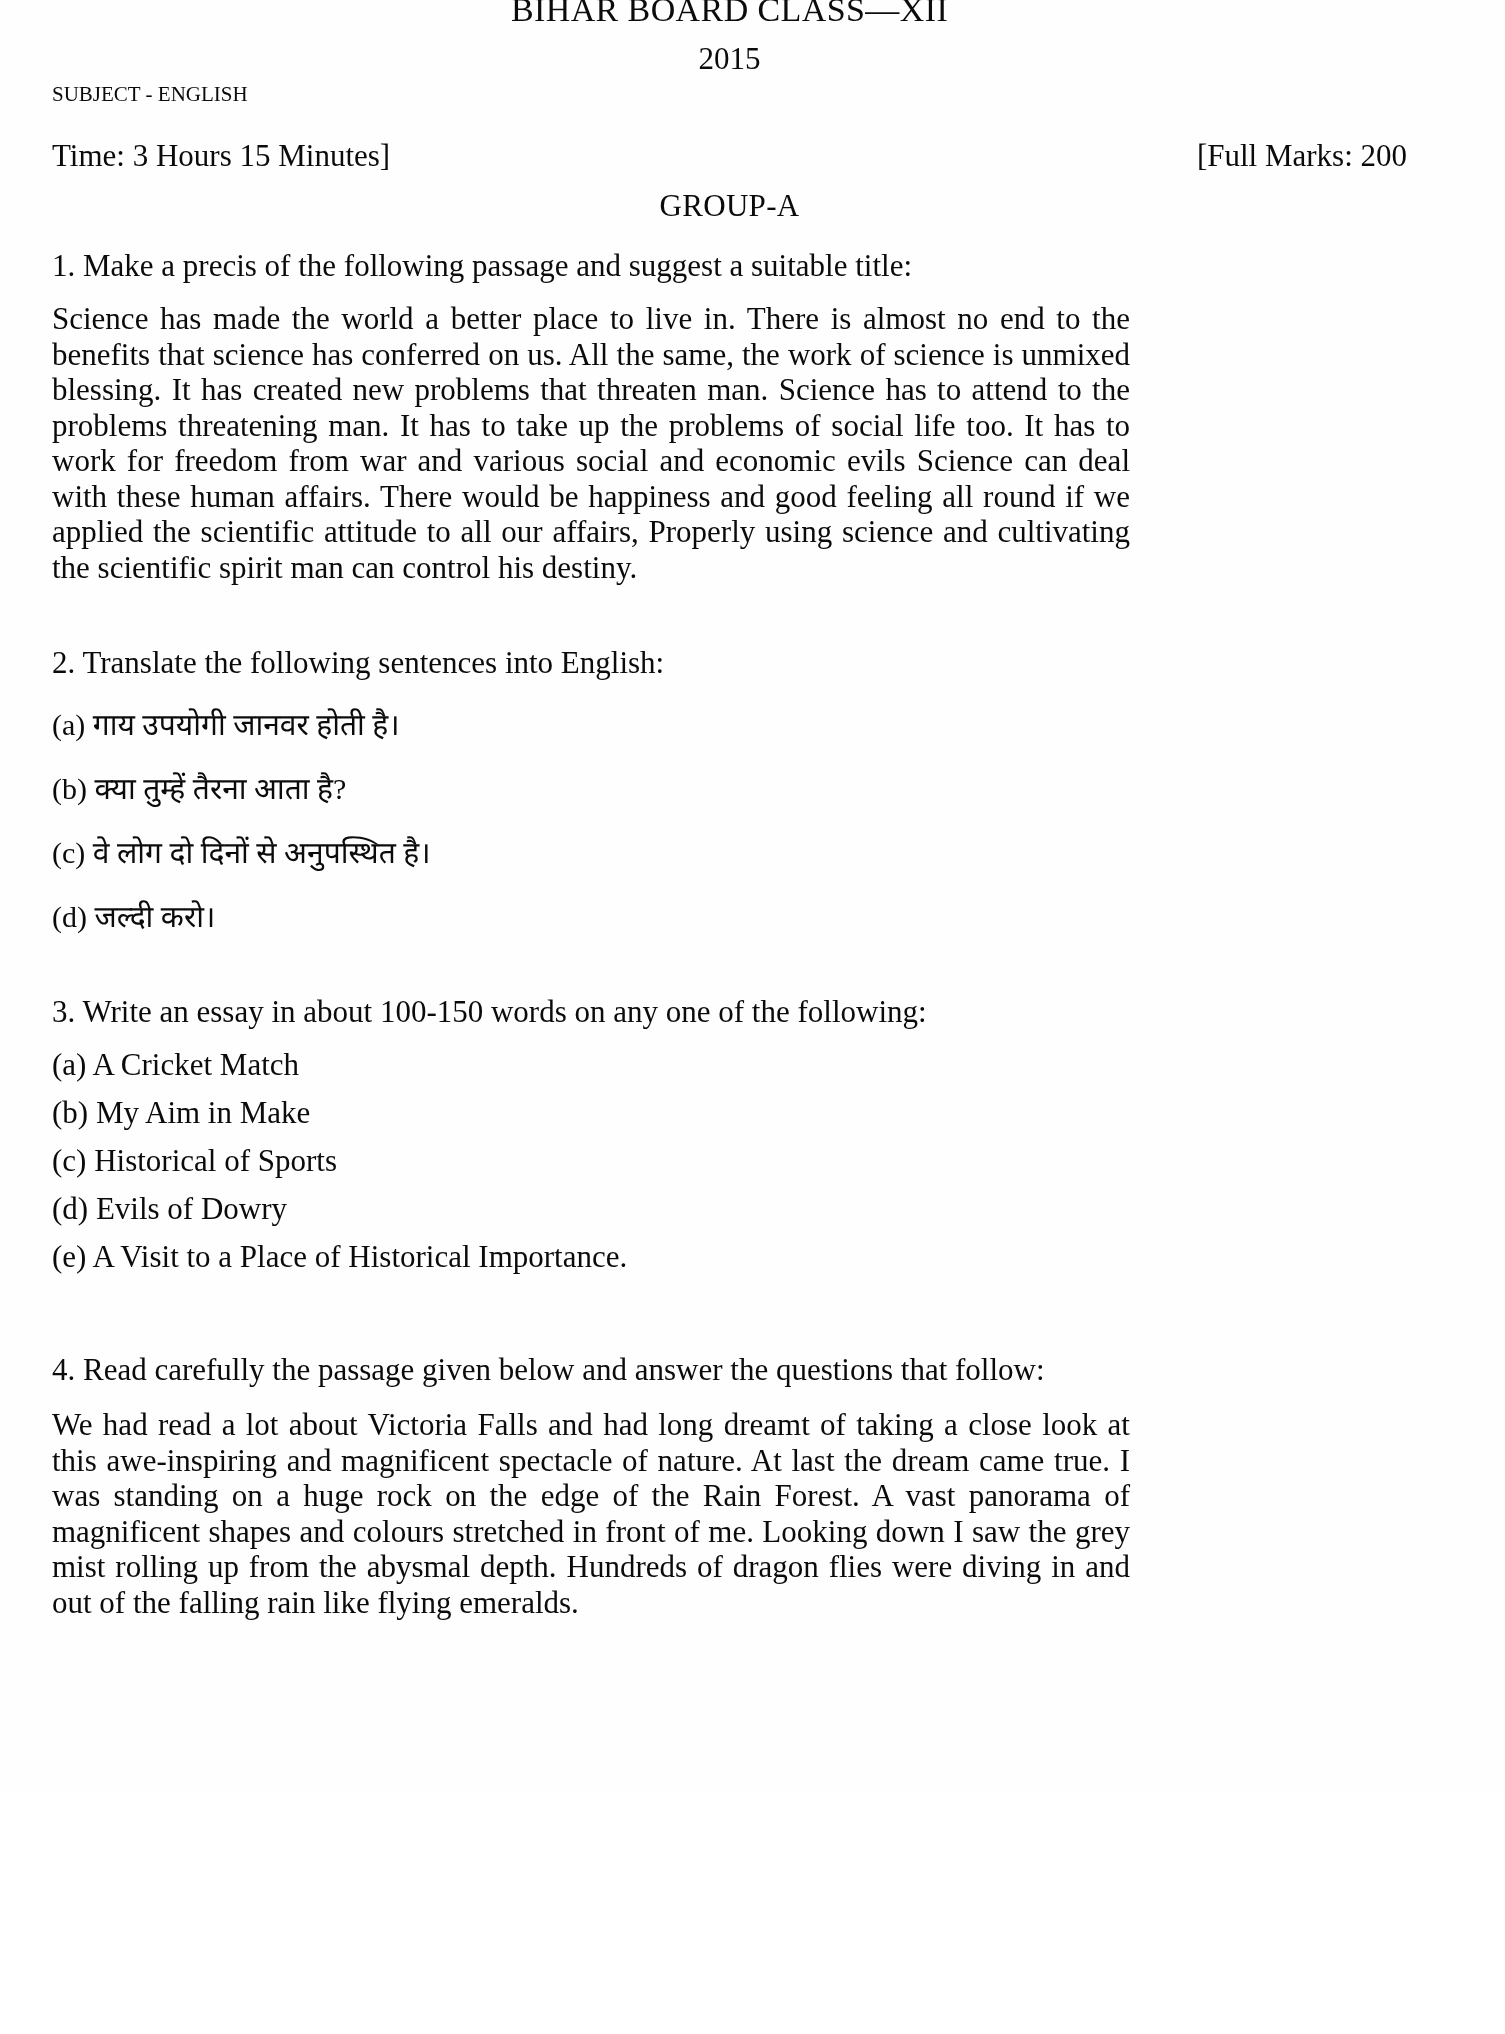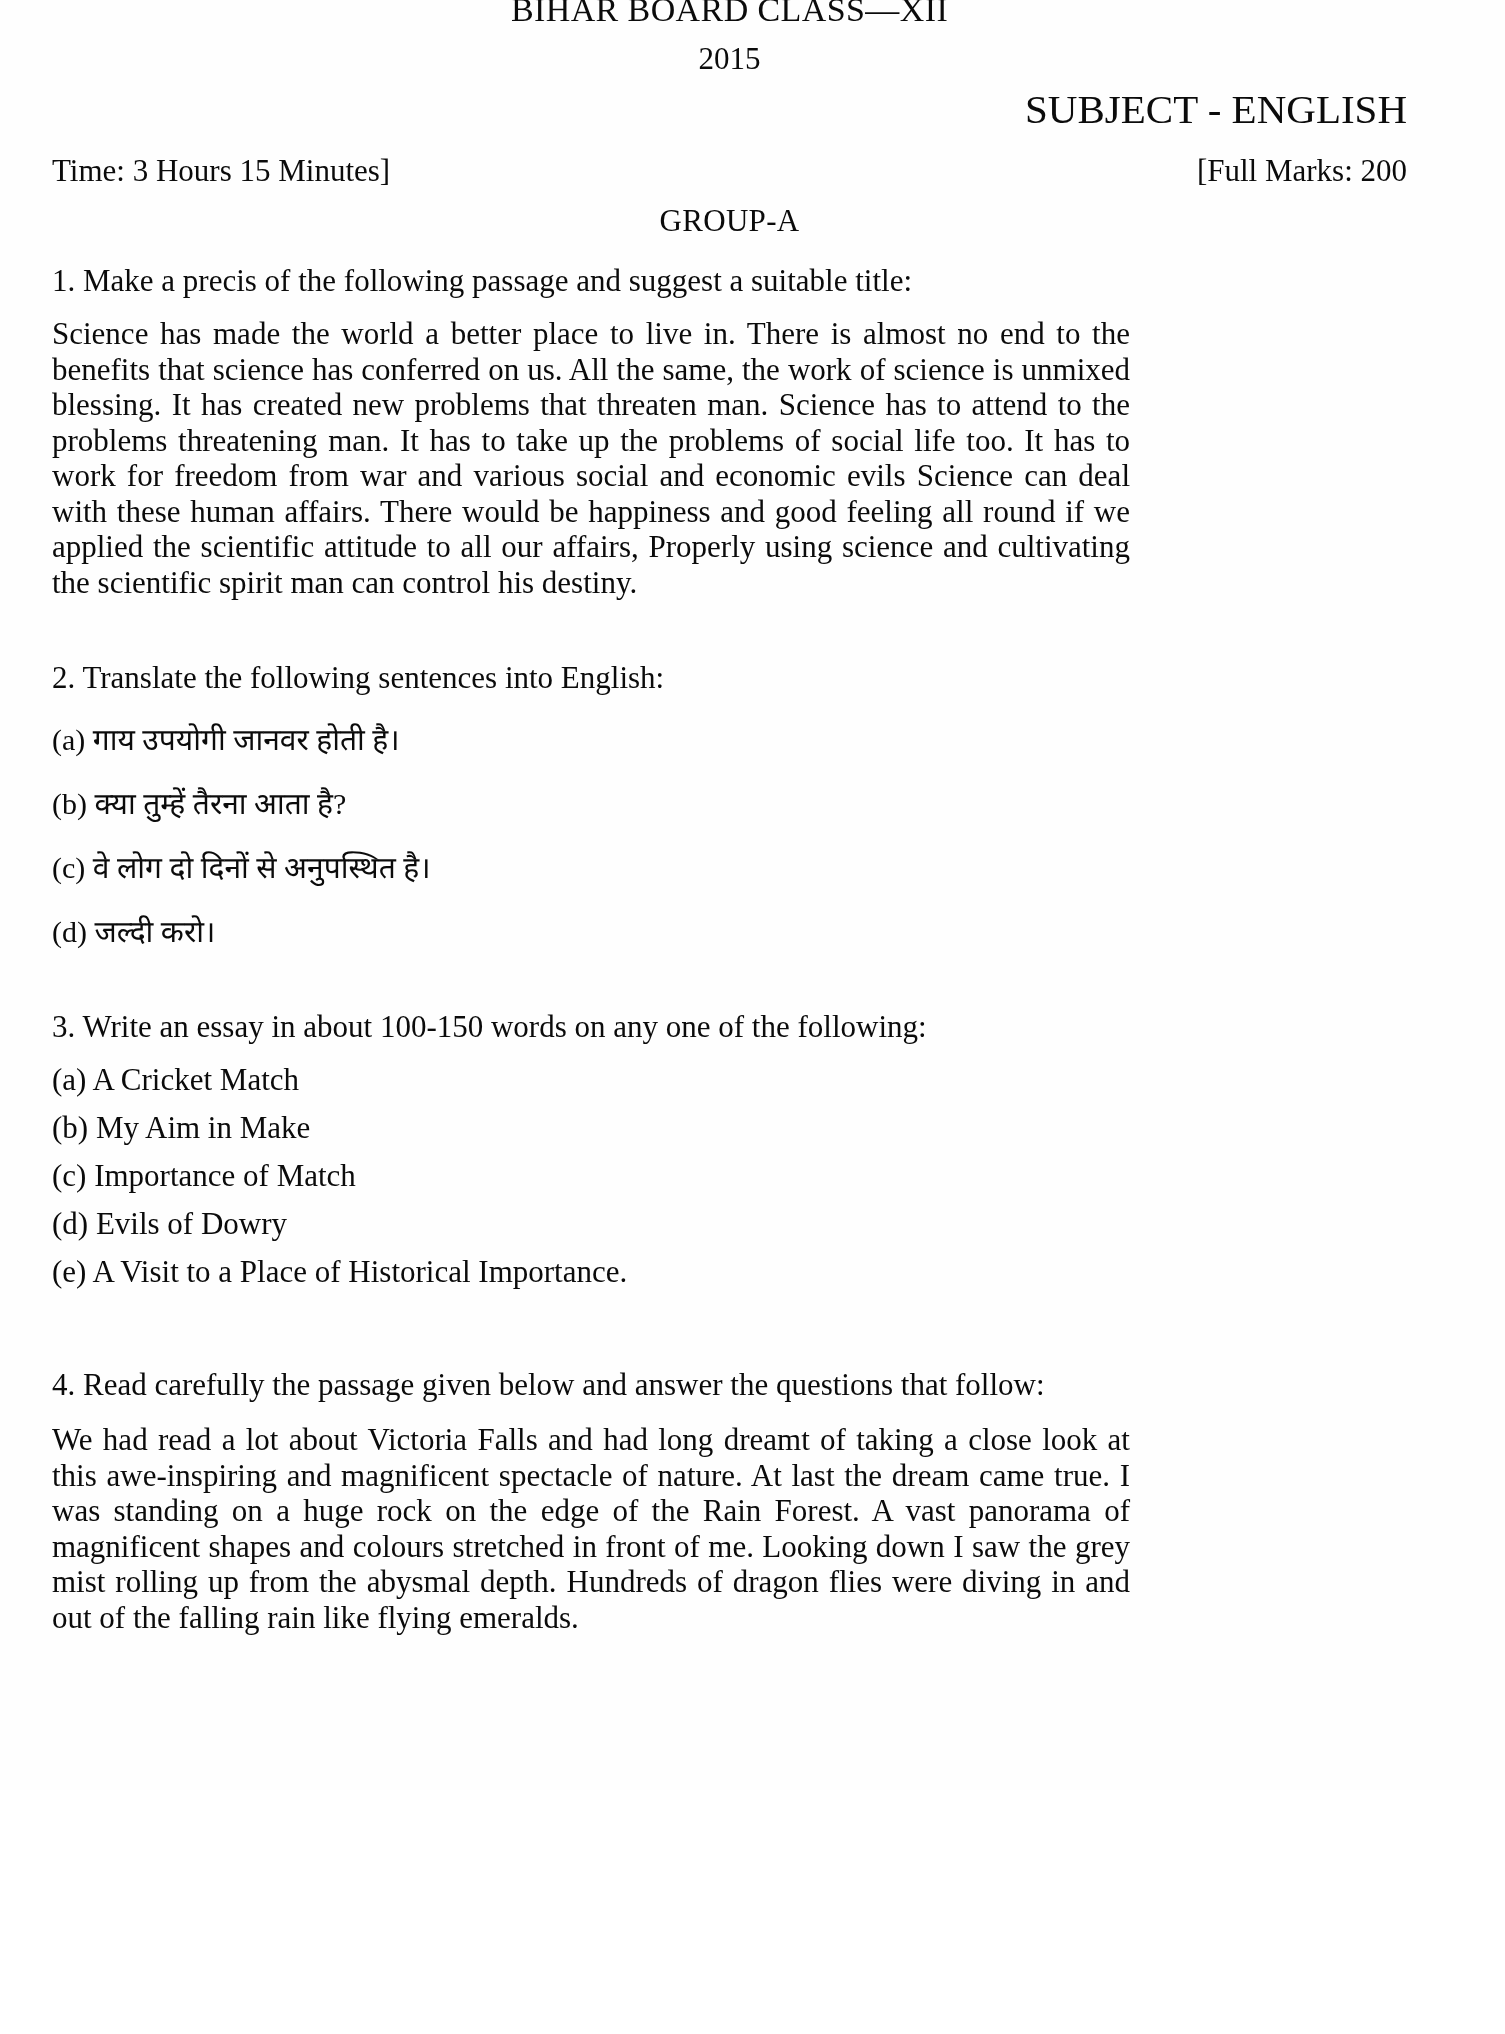--- a/index.html
+++ b/index.html
@@ -43,24 +43,24 @@
     width: 1355px;
   }
   .hdr-year {
     text-align: center;
     font-size: 31px;
     line-height: 31px;
     margin-top: 16px;
     width: 1355px;
   }
   .hdr-subject {
-    text-align: right;
-    font-size: 41px;
+    text-align: left;
+    font-size: 21px;
     line-height: 33px;
-    margin-top: 19px;
+    margin-top: 4px;
     width: 1355px;
   }
 
   .meta-row {
     position: relative;
     margin-top: 25px;
     width: 1355px;
     height: 40px;
     font-size: 31px;
     line-height: 40px;
@@ -169,21 +169,21 @@
     <div class="hindi-item">
       <span class="lbl">(d)</span>
       <span>जल्दी करो।</span>
     </div>
 
     <div class="gap-lg"></div>
 
     <div class="q-line">3. Write an essay in about 100-150 words on any one of the following:</div>
     <div class="opt-item first">(a) A Cricket Match</div>
     <div class="opt-item">(b) My Aim in Make</div>
-    <div class="opt-item">(c) Importance of Match</div>
+    <div class="opt-item">(c) Historical of Sports</div>
     <div class="opt-item">(d) Evils of Dowry</div>
     <div class="opt-item">(e) A Visit to a Place of Historical Importance.</div>
 
     <div class="gap-lg"></div>
     <div class="gap-md"></div>
 
     <div class="q-line">4. Read carefully the passage given below and answer the questions that follow:</div>
     <div class="passage last-justify">We had read a lot about Victoria Falls and had long dreamt of taking a close look at this awe-inspiring and magnificent spectacle of nature. At last the dream came true. I was standing on a huge rock on the edge of the Rain Forest. A vast panorama of magnificent shapes and colours stretched in front of me. Looking down I saw the grey mist rolling up from the abysmal depth. Hundreds of dragon flies were diving in and out of the falling rain like flying emeralds.</div>
 
   </div>

